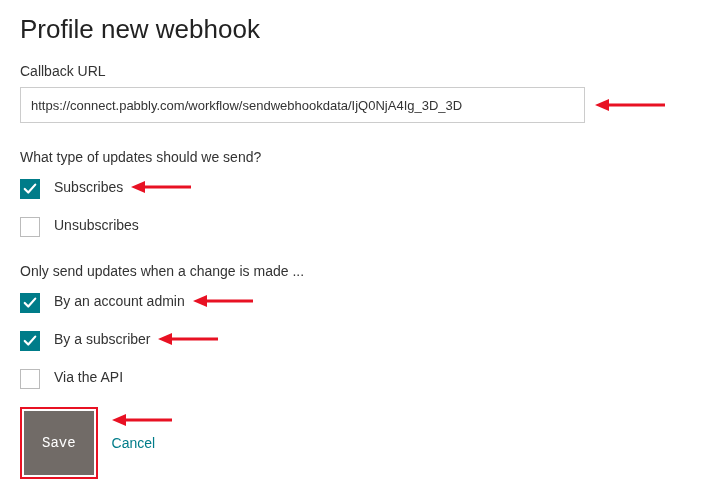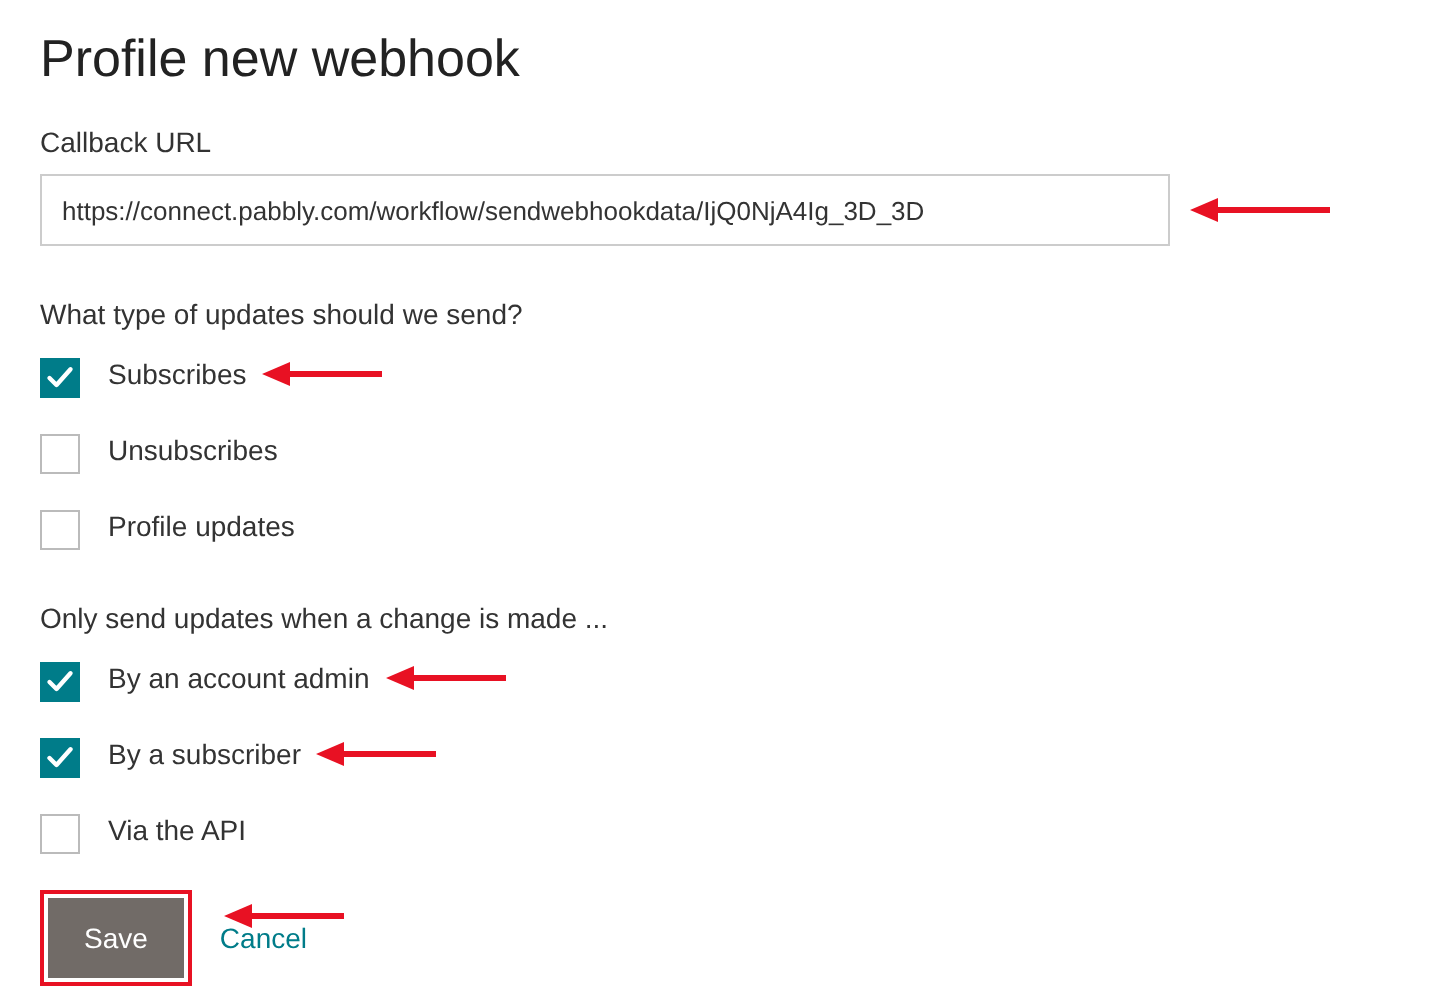--- a/index.html
+++ b/index.html
@@ -85,24 +85,24 @@
     }
     .save-highlight {
       border: 2px solid #e81123;
       padding: 2px;
       display: inline-block;
     }
     .save-button {
       background: #716b67;
       color: #fff;
       border: none;
-      padding: 12px 18px;
+      padding: 24px 18px;
       font-size: 14px;
       cursor: pointer;
-      font-family: Liberation Sans, sans-serif;
+      font-family: Liberation Mono, monospace;
     }
     .cancel-link {
       color: #007c89;
       text-decoration: none;
       font-size: 14px;
       margin-left: 14px;
       cursor: pointer;
     }
     .arrow {
       position: absolute;
@@ -148,24 +148,20 @@
       <div class="arrow" style="position:relative; display:inline-block; margin-left:8px; top:1px; width:60px;">
         <svg width="60" height="14" viewBox="0 0 60 14">
           <line x1="60" y1="7" x2="10" y2="7" stroke="#e81123" stroke-width="3"></line>
           <polygon points="0,7 14,1 14,13" fill="#e81123"></polygon>
         </svg>
       </div>
     </div>
     <div class="checkbox-row">
       <div class="checkbox"></div>
       <span class="checkbox-label">Unsubscribes</span>
-    </div>
-    <div class="checkbox-row">
-      <div class="checkbox"></div>
-      <span class="checkbox-label">Profile updates</span>
     </div>
   </div>
 
 <div class="section-label">Only send updates when a change is made ...</div>
 <div id="change-list">
     <div class="checkbox-row">
       <div class="checkbox checked">
         <svg viewBox="0 0 16 16">
           <path d="M2 8 L6 12 L14 3" stroke="#fff" stroke-width="2.5" fill="none" stroke-linecap="round" stroke-linejoin="round"></path>
         </svg>

